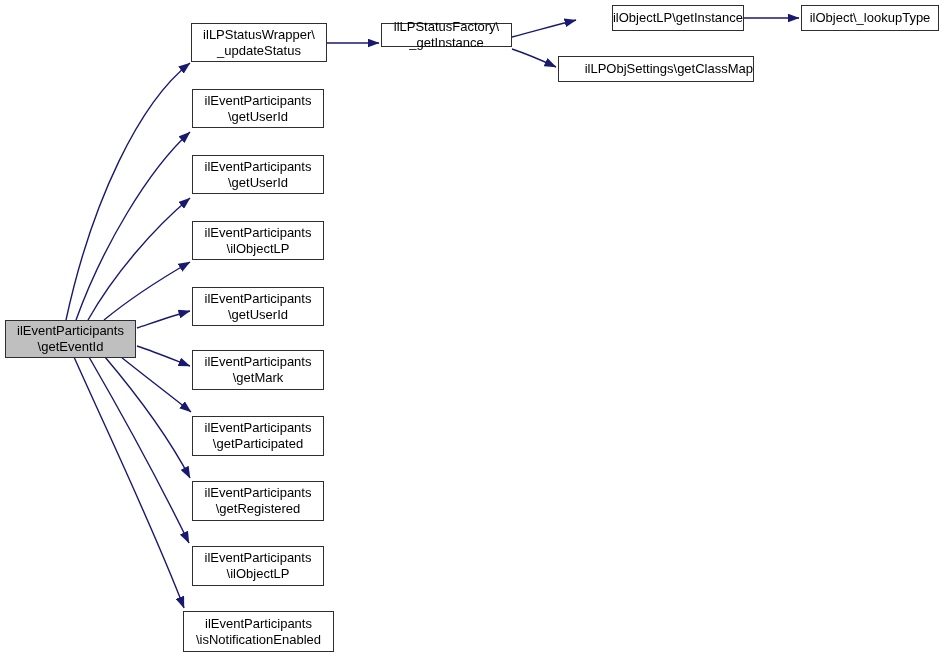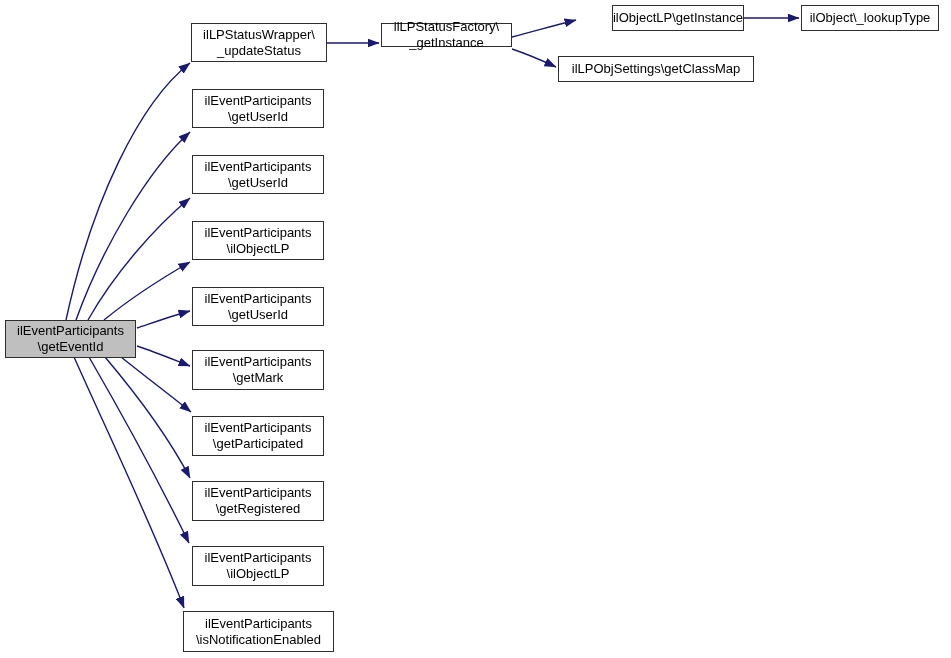--- a/index.html
+++ b/index.html
@@ -127,21 +127,21 @@
   <div class="node" style="left:381px; top:23px; width:131px; height:24px;">
     <span>ilLPStatusFactory\</span>
     <span>_getInstance</span>
   </div>
 
   <div class="node" style="left:612px; top:5px; width:132px; height:26px;">
     <span>ilObjectLP\getInstance</span>
 
   </div>
 
-  <div class="node" style="left:558px; top:56px; width:196px; height:26px;">
+  <div class="node" style="left:558px; top:56px; width:196px; height:26px;align-items:flex-end;">
     <span>ilLPObjSettings\getClassMap</span>
 
   </div>
 
   <div class="node" style="left:801px; top:5px; width:138px; height:26px;">
     <span>ilObject\_lookupType</span>
 
   </div>
 
 </div>

